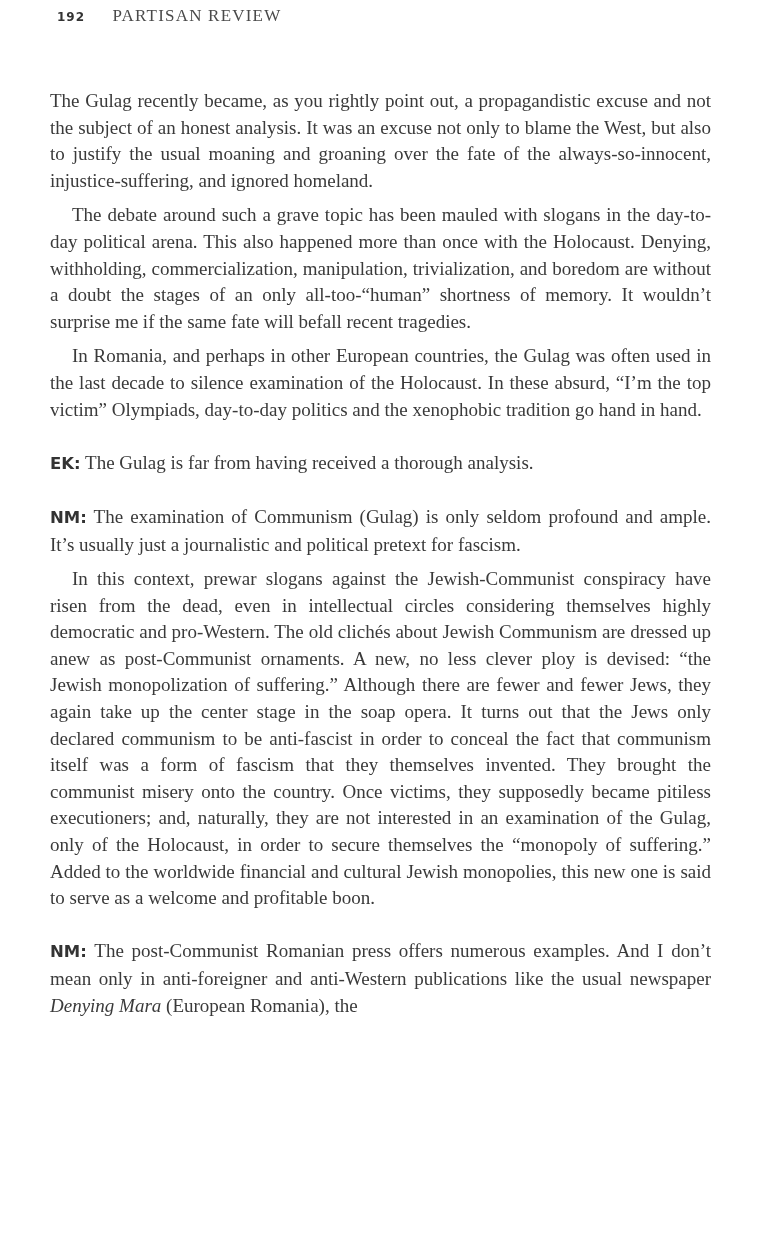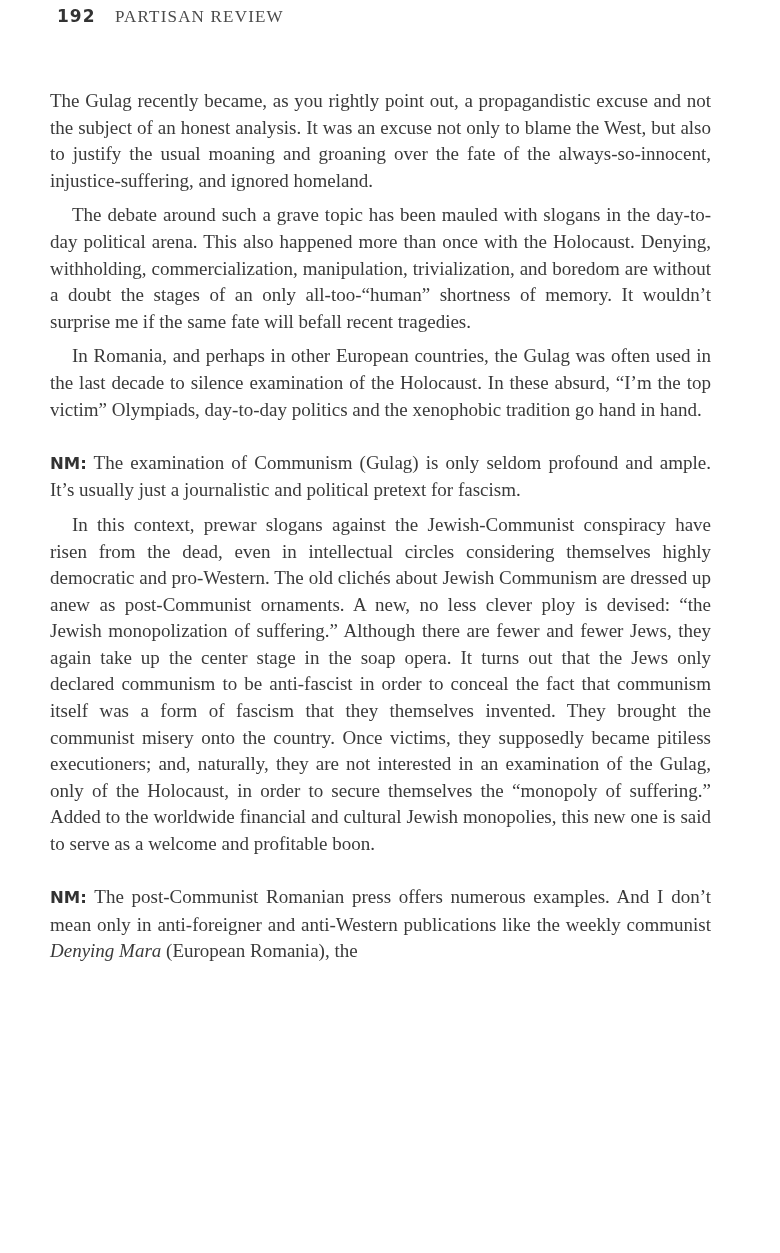--- a/index.html
+++ b/index.html
@@ -7,22 +7,22 @@
     width: 780px; height: 1253px; position: relative; overflow: hidden;
     font-family: "Liberation Serif", "DejaVu Serif", serif;
     color: #3a3a3a;
   }
   .running-head {
     position: absolute; left: 57px; top: 6px;
     font-size: 17px; letter-spacing: 1.2px; color: #4a4a4a;
   }
   .running-head .pageno {
     font-family: "DejaVu Sans", "Liberation Sans", sans-serif;
-    font-weight: bold; font-size: 17px; letter-spacing: 1px; color: #333;
-    margin-right: 14px;
+    font-weight: bold; font-size: 12px; letter-spacing: 1px; color: #333;
+    margin-right: 22px;
   }
   .text {
     position: absolute; left: 50px; top: 88px; width: 661px;
     font-size: 19px; line-height: 26.6px;
     text-align: justify; hyphens: manual;
   }
   .text p { margin: 0; }
   .text p.indent { text-indent: 22px; margin-top: 8px; }
   .text p.gap { margin-top: 26.6px; }
   .speaker {
@@ -37,23 +37,26 @@
 <div class="running-head">
   <span class="pageno">192</span>
   <span>PARTISAN REVIEW</span>
 </div>
 
 <div class="text">
   <p>The Gulag recently became, as you rightly point out, a propagandistic excuse and not the subject of an honest analysis. It was an excuse not only to blame the West, but also to justify the usual moaning and groan­ing over the fate of the always-so-innocent, injustice-suffering, and ignored homeland.</p>
   <p class="indent">The debate around such a grave topic has been mauled with slogans in the day-to-day political arena. This also happened more than once with the Holocaust. Denying, withholding, commercialization, manipu­lation, trivialization, and boredom are without a doubt the stages of an only all-too-“human” shortness of memory. It wouldn’t surprise me if the same fate will befall recent tragedies.</p>
   <p class="indent">In Romania, and perhaps in other European countries, the Gulag was often used in the last decade to silence examination of the Holocaust. In these absurd, “I’m the top victim” Olympiads, day-to-day politics and the xenophobic tradition go hand in hand.</p>
 
+  <p class="gap">
+    <span class="speaker">EK:</span><span> The Gulag is far from having received a thorough analysis.</span>
+  </p>
 
   <p class="gap">
     <span class="speaker">NM:</span><span> The examination of Communism (Gulag) is only seldom profound and ample. It’s usually just a journalistic and political pretext for fascism.</span>
   </p>
   <p class="indent">In this context, prewar slogans against the Jewish-Communist con­spiracy have risen from the dead, even in intellectual circles considering themselves highly democratic and pro-Western. The old clichés about Jewish Communism are dressed up anew as post-Communist orna­ments. A new, no less clever ploy is devised: “the Jewish monopolization of suffering.” Although there are fewer and fewer Jews, they again take up the center stage in the soap opera. It turns out that the Jews only declared communism to be anti-fascist in order to conceal the fact that communism itself was a form of fascism that they themselves invented. They brought the communist misery onto the country. Once victims, they supposedly became pitiless executioners; and, naturally, they are not interested in an examination of the Gulag, only of the Holocaust, in order to secure themselves the “monopoly of suffering.” Added to the worldwide financial and cultural Jewish monopolies, this new one is said to serve as a welcome and profitable boon.</p>
 
 
   <p class="gap">
-    <span class="speaker">NM:</span><span> The post-Communist Romanian press offers numerous examples. And I don’t mean only in anti-foreigner and anti-Western publications like the weekly communist </span><em>Denying Mara</em><span> (European Romania), the</span>
+    <span class="speaker">NM:</span><span> The post-Communist Romanian press offers numerous examples. And I don’t mean only in anti-foreigner and anti-Western publications like the usual newspaper </span><em>Denying Mara</em><span> (European Romania), the</span>
   </p>
 </div>
 
 </body></html>

